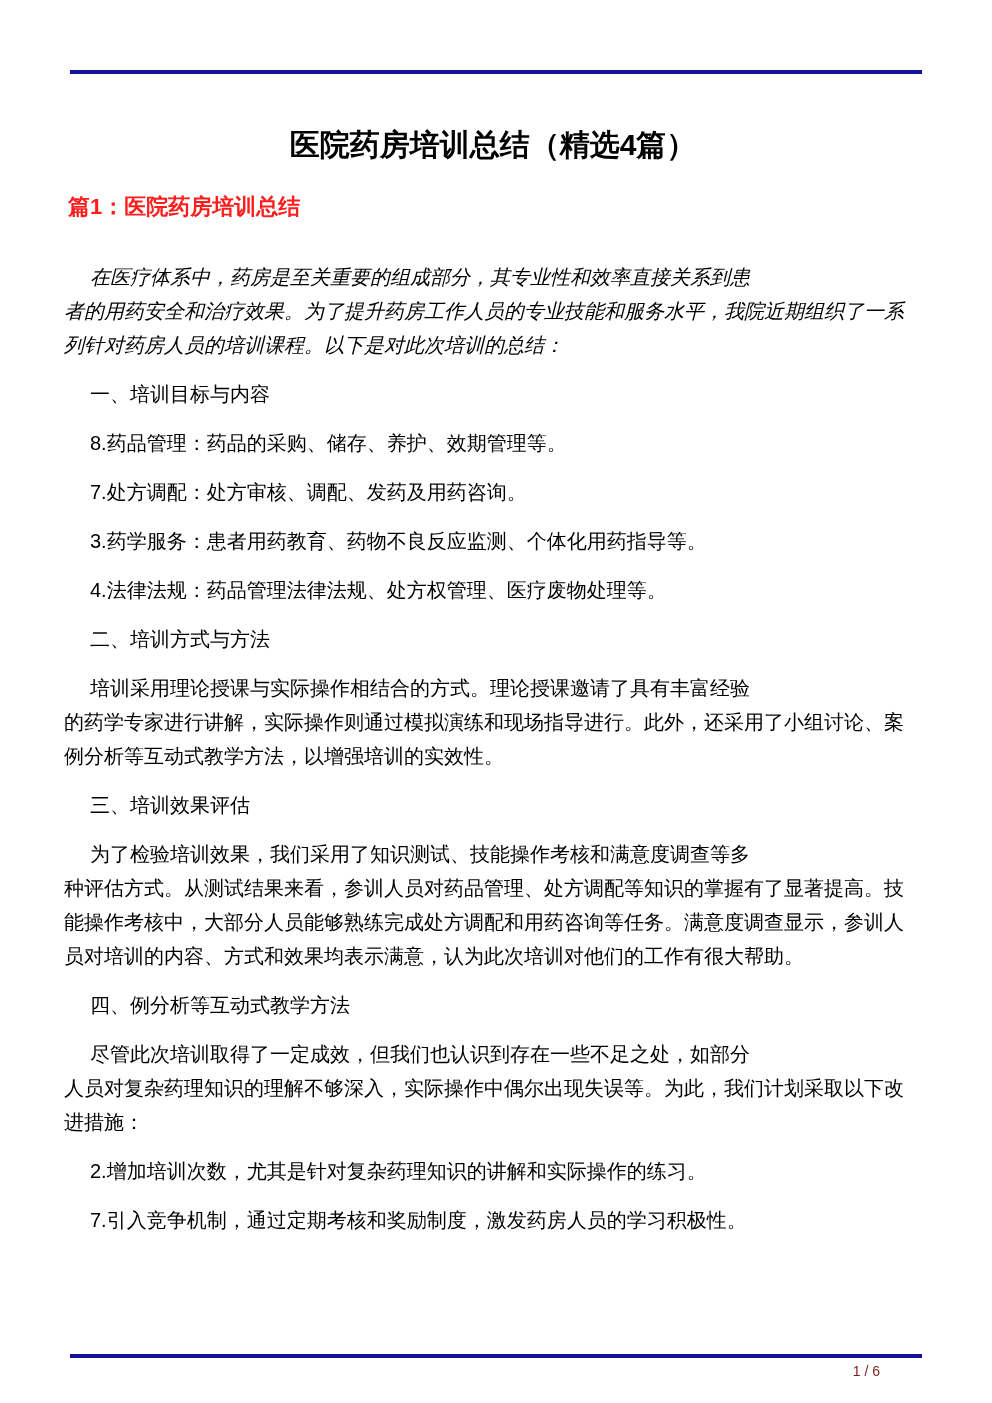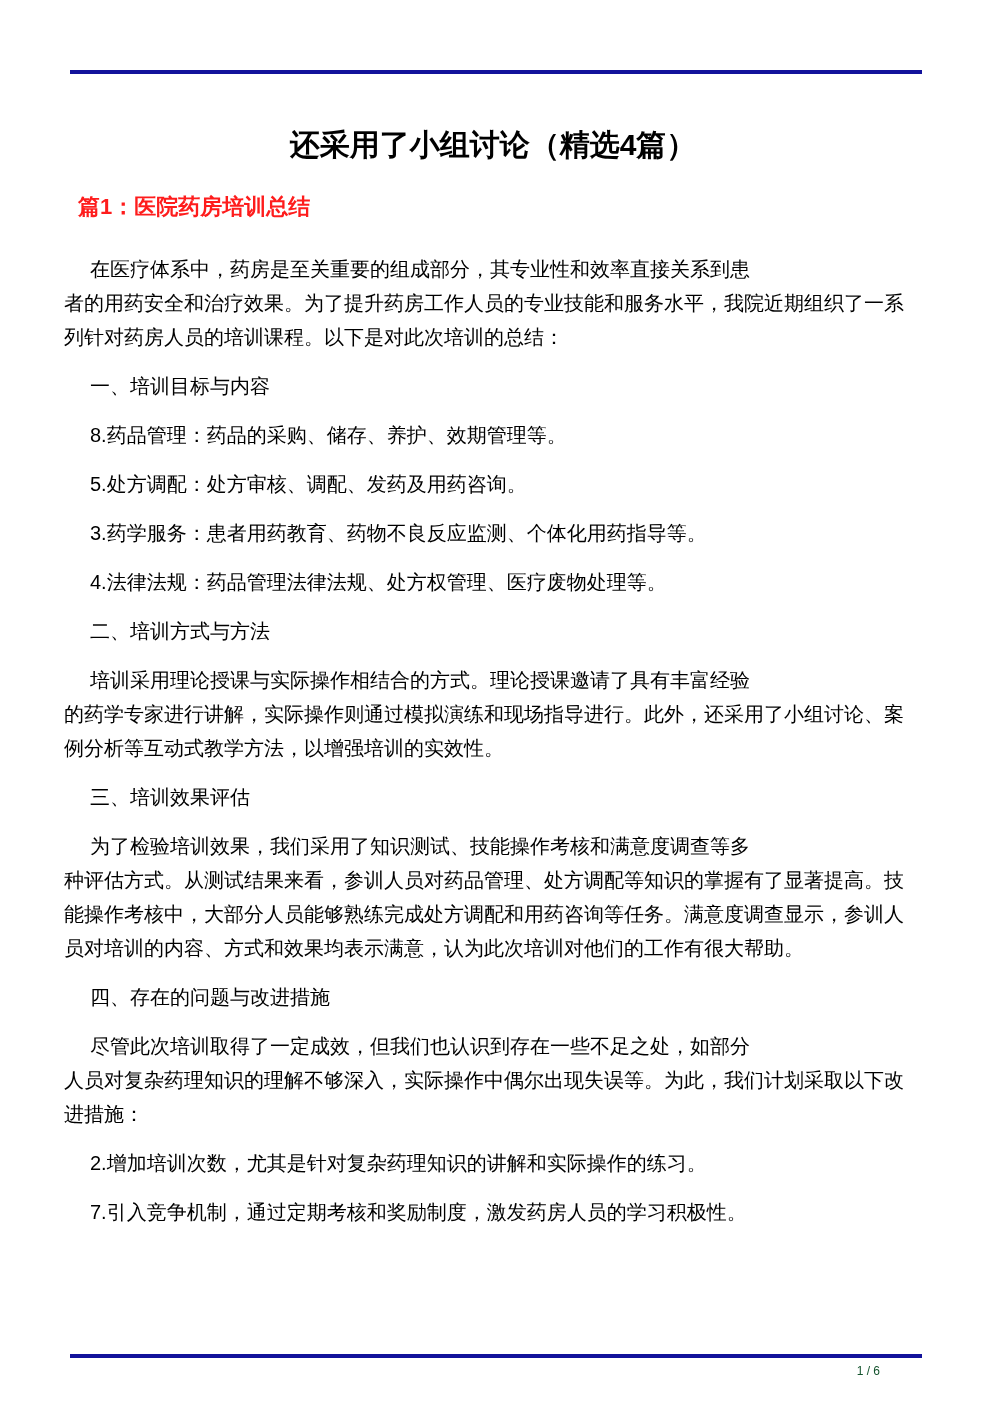--- a/index.html
+++ b/index.html
@@ -20,81 +20,81 @@
   .rule-bottom { top: 1354px; }
   .content {
     position: absolute; left: 64px; top: 0; width: 858px;
   }
   .doc-title {
     margin: 0; padding-top: 124px;
     font-size: 30px; line-height: 42px; font-weight: 700;
     text-align: center; color: #000000;
   }
   .red-heading {
-    margin: 26px 0 0 14px;
+    margin: 26px 0 0 4px;
     font-size: 22px; line-height: 30px; font-weight: 700;
     color: #fe1c1c;
   }
   .para, .item, .sec-heading {
     margin: 15px 0;
     font-size: 20px; line-height: 34px;
     white-space: pre-line;
     text-indent: 26px;
     color: #000000;
     font-weight: 400;
   }
-  .first { margin-top: 30px; }
+  .first { margin-top: 38px; font-style: italic; }
   .page-number {
     position: absolute; top: 1358px; right: 112px;
-    font-size: 12px; line-height: 26px;
-    color: #14532d;
+    font-size: 14px; line-height: 26px;
+    color: #7f1d1d;
   }
 </style>
 </head>
 <body>
 
 <div class="page">
 
   <div class="rule rule-top"></div>
 
   <div class="content">
 
-    <h1 class="doc-title">还采用了小组讨论（精选4篇）</h1>
+    <h1 class="doc-title">医院药房培训总结（精选4篇）</h1>
 
     <h2 class="red-heading">篇1：医院药房培训总结</h2>
 
     <p class="para first">在医疗体系中，药房是至关重要的组成部分，其专业性和效率直接关系到患
 者的用药安全和治疗效果。为了提升药房工作人员的专业技能和服务水平，我院近期组织了一系
 列针对药房人员的培训课程。以下是对此次培训的总结：</p>
 
     <p class="sec-heading">一、培训目标与内容</p>
 
 
     <p class="item">8.药品管理：药品的采购、储存、养护、效期管理等。</p>
 
-    <p class="item">5.处方调配：处方审核、调配、发药及用药咨询。</p>
+    <p class="item">7.处方调配：处方审核、调配、发药及用药咨询。</p>
 
     <p class="item">3.药学服务：患者用药教育、药物不良反应监测、个体化用药指导等。</p>
 
     <p class="item">4.法律法规：药品管理法律法规、处方权管理、医疗废物处理等。</p>
 
     <p class="sec-heading">二、培训方式与方法</p>
 
     <p class="para">培训采用理论授课与实际操作相结合的方式。理论授课邀请了具有丰富经验
 的药学专家进行讲解，实际操作则通过模拟演练和现场指导进行。此外，还采用了小组讨论、案
 例分析等互动式教学方法，以增强培训的实效性。</p>
 
     <p class="sec-heading">三、培训效果评估</p>
 
     <p class="para">为了检验培训效果，我们采用了知识测试、技能操作考核和满意度调查等多
 种评估方式。从测试结果来看，参训人员对药品管理、处方调配等知识的掌握有了显著提高。技
 能操作考核中，大部分人员能够熟练完成处方调配和用药咨询等任务。满意度调查显示，参训人
 员对培训的内容、方式和效果均表示满意，认为此次培训对他们的工作有很大帮助。</p>
 
-    <p class="sec-heading">四、存在的问题与改进措施</p>
+    <p class="sec-heading">四、例分析等互动式教学方法</p>
 
     <p class="para">尽管此次培训取得了一定成效，但我们也认识到存在一些不足之处，如部分
 人员对复杂药理知识的理解不够深入，实际操作中偶尔出现失误等。为此，我们计划采取以下改
 进措施：</p>
 
     <p class="item">2.增加培训次数，尤其是针对复杂药理知识的讲解和实际操作的练习。</p>
 
     <p class="item">7.引入竞争机制，通过定期考核和奖励制度，激发药房人员的学习积极性。</p>
 
   </div>

